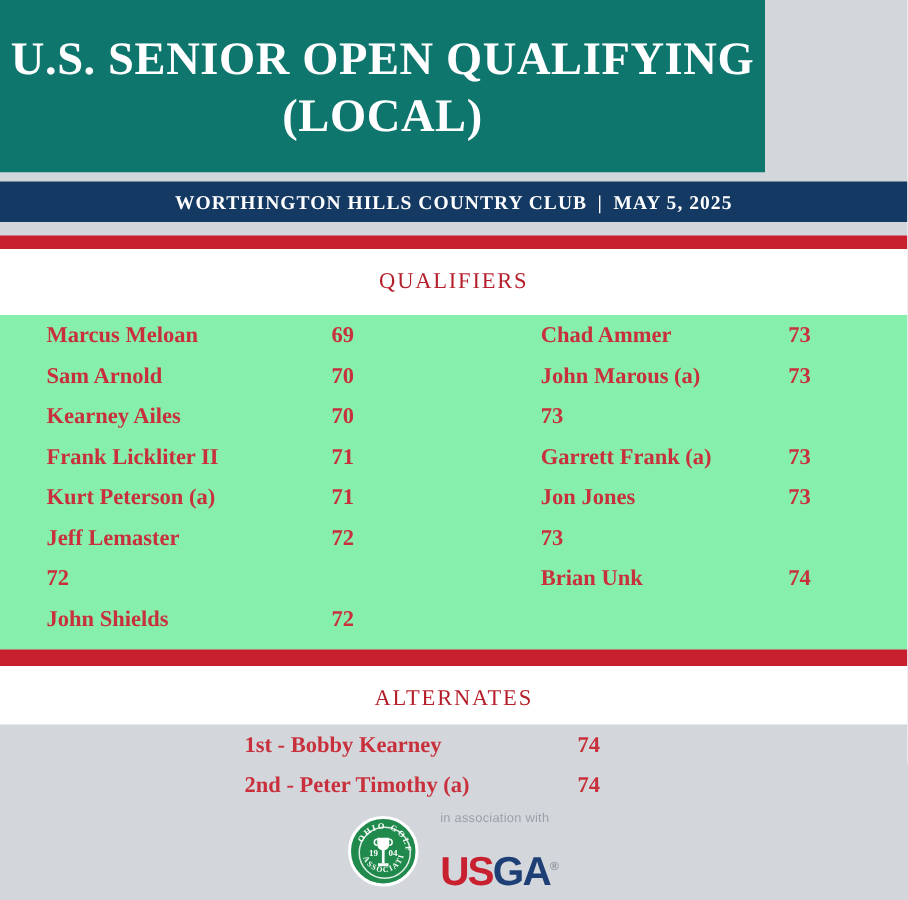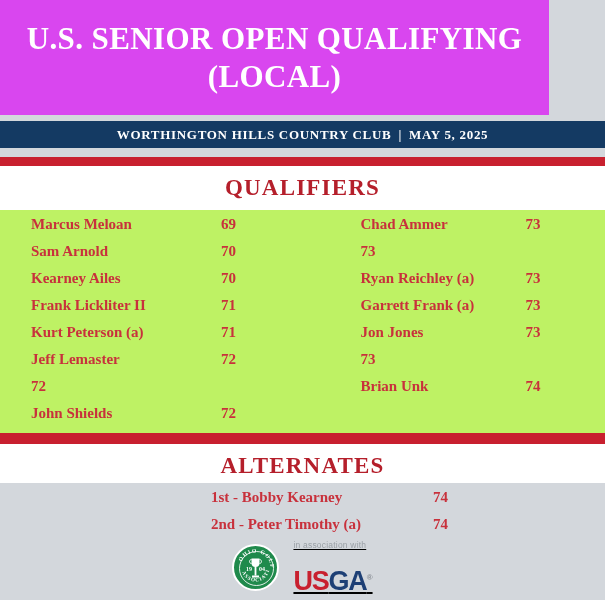--- a/index.html
+++ b/index.html
@@ -16,23 +16,23 @@
     height: 600px;
     background: #d3d7dc;
     overflow: hidden;
   }
 
   
   .hero {
     position: absolute;
     left: 0;
     top: 0;
-    width: 549px;
+    width: 510px;
     height: 115px;
-    background: #d946ef;
+    background: #0f766e;
     display: flex;
     flex-direction: column;
     align-items: center;
     justify-content: center;
   }
   .hero-line {
     color: #ffffff;
     font-family: "Liberation Serif", serif;
     font-weight: bold;
     font-size: 31px;
@@ -94,33 +94,33 @@
     left: 0;
     width: 605px;
     background: #ffffff;
     display: flex;
     align-items: center;
     justify-content: center;
   }
   .section-head-text {
     color: #b51f2b;
     font-family: "Liberation Serif", serif;
-    font-weight: bold;
-    font-size: 23px;
+    font-weight: normal;
+    font-size: 15px;
     letter-spacing: 1.2px;
   }
 
   
   .qual-body {
     position: absolute;
     left: 0;
     top: 210px;
     width: 605px;
     height: 223px;
-    background: #bef264;
+    background: #86efac;
     display: flex;
   }
   .qual-col {
     width: 302.5px;
     padding-top: 6px;
     box-sizing: border-box;
   }
   .qual-col.left { padding-left: 31px; }
   .qual-col.right { padding-left: 58px; }
 
@@ -150,21 +150,20 @@
     position: absolute;
     left: 0;
     top: 483px;
     width: 605px;
     height: 117px;
     background: #d3d7dc;
   }
   .alt-rows {
     padding-top: 6px;
     padding-left: 163px;
-    margin-left: 48px;
   }
   .alt-rows .row .nm { width: 222px; }
 
   
   .logos {
     position: absolute;
     left: 0;
     top: 541px;
     width: 605px;
     height: 52px;
@@ -189,21 +188,20 @@
     width: 33px; height: 33px;
     border: 1px solid rgba(255,255,255,0.85);
     border-radius: 50%;
   }
   .oga-seal svg { position: absolute; left: 0; top: 0; }
   .usga-wrap {
     display: flex;
     flex-direction: column;
     justify-content: center;
     gap: 14px;
-    text-decoration: underline;
   }
   .assoc {
     color: #9aa0a6;
     font-family: "Liberation Sans", sans-serif;
     font-size: 8.5px;
     letter-spacing: 0.2px;
   }
   .usga-mark {
     font-family: "Liberation Sans", sans-serif;
     font-weight: bold;
@@ -276,24 +274,24 @@
           <span class="nm">John Shields</span>
           <span class="sc">72</span>
         </div>
     </div>
     <div class="qual-col right">
       <div class="row">
           <span class="nm">Chad Ammer</span>
           <span class="sc">73</span>
         </div>
       <div class="row">
-          <span class="sc">73</span>
-        </div>
-      <div class="row">
-          <span class="nm">Ryan Reichley (a)</span>
+          <span class="nm">John Marous (a)</span>
+          <span class="sc">73</span>
+        </div>
+      <div class="row">
           <span class="sc">73</span>
         </div>
       <div class="row">
           <span class="nm">Garrett Frank (a)</span>
           <span class="sc">73</span>
         </div>
       <div class="row">
           <span class="nm">Jon Jones</span>
           <span class="sc">73</span>
         </div>

